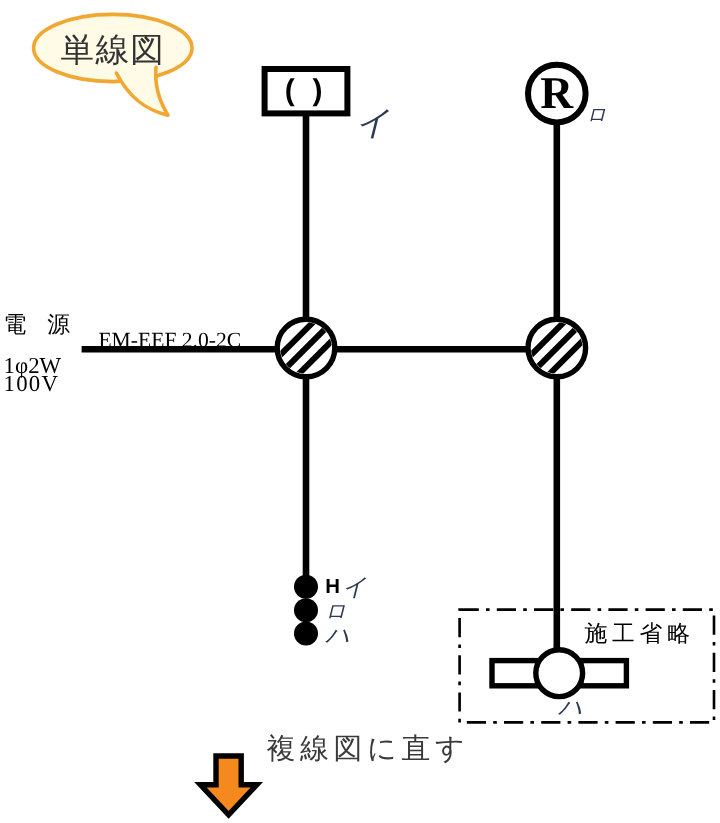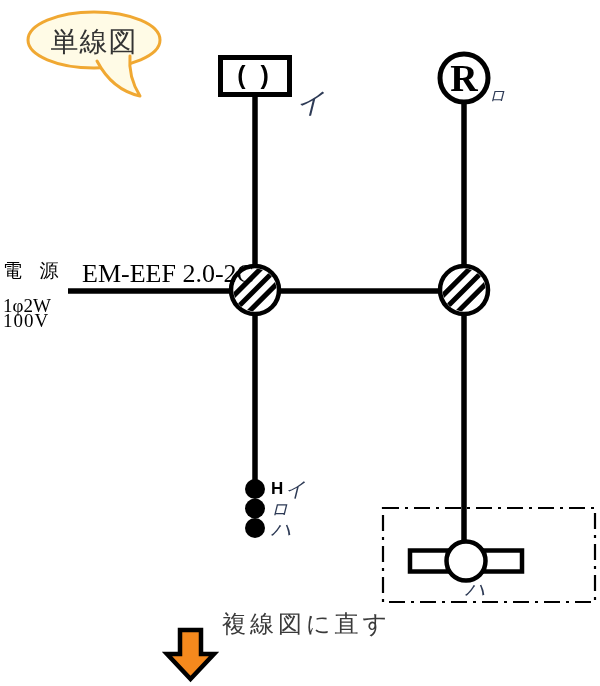--- a/index.html
+++ b/index.html
@@ -20,21 +20,21 @@
   .hatch{stroke:var(--line,#000);stroke-width:5;fill:none;}
   .dot{fill:var(--line,#000);}
   .dashbox{fill:none;stroke:var(--line,#000);stroke-width:2.2;stroke-dasharray:16 6 3 6;}
   .bubble-shape{fill:var(--bubble-fill,#fffbe6);stroke:var(--bubble-border,#f0a832);stroke-width:3;stroke-linecap:round;stroke-linejoin:round;}
   .arrow-shape{fill:var(--arrow-fill,#f5891d);stroke:var(--line,#000);stroke-width:4.5;stroke-linejoin:miter;}
 
   .bubble-label{left:40px;top:23px;width:108px;text-align:center;font-size:28px;color:#333;letter-spacing:1px;}
   .power-name{left:3px;top:258px;font-size:19px;letter-spacing:3px;font-family:Liberation Mono, monospace;}
   .power-phase{left:3px;top:278px;font-size:19px;margin-top:17px;}
   .power-voltage{left:3px;top:298px;font-size:19px;letter-spacing:1px;margin-top:12px;}
-  .cable-label{left:82px;top:259px;font-size:26px;}
+  .cable-label{left:82px;top:273px;font-size:18px;}
   .fixture-symbol{left:218px;top:55px;width:74px;height:42px;line-height:40px;text-align:center;
     font-size:25px;font-weight:bold;letter-spacing:4px;font-family:"Liberation Sans", sans-serif;}
   .fixture-label{left:296px;top:84px;font-size:28px;}
   .receptacle-letter{left:438px;top:55px;width:52px;height:46px;line-height:46px;text-align:center;
     font-size:38px;font-weight:bold;}
   .receptacle-label{left:489px;top:86px;font-size:16px;}
   .switch-pilot{left:271px;top:479px;font-size:17px;font-weight:bold;}
   .switch-label-i{left:285px;top:476px;font-size:20px;}
   .switch-label-ro{left:271px;top:498px;font-size:17px;}
   .switch-label-ha{left:271px;top:516px;font-size:20px;}
@@ -108,16 +108,17 @@
   <div class="txt anno fixture-label">イ</div>
 
   <div class="txt serif receptacle-letter">R</div>
   <div class="txt anno receptacle-label">ロ</div>
 
   <div class="txt sans switch-pilot">H</div>
   <div class="txt anno switch-label-i">イ</div>
   <div class="txt anno switch-label-ro">ロ</div>
   <div class="txt anno switch-label-ha">ハ</div>
 
+  <div class="txt serif omission-label">施工省略</div>
   <div class="txt anno fluorescent-label">ハ</div>
 
   <div class="txt sans caption">複線図に直す</div>
 </div>
 
 </body></html>

